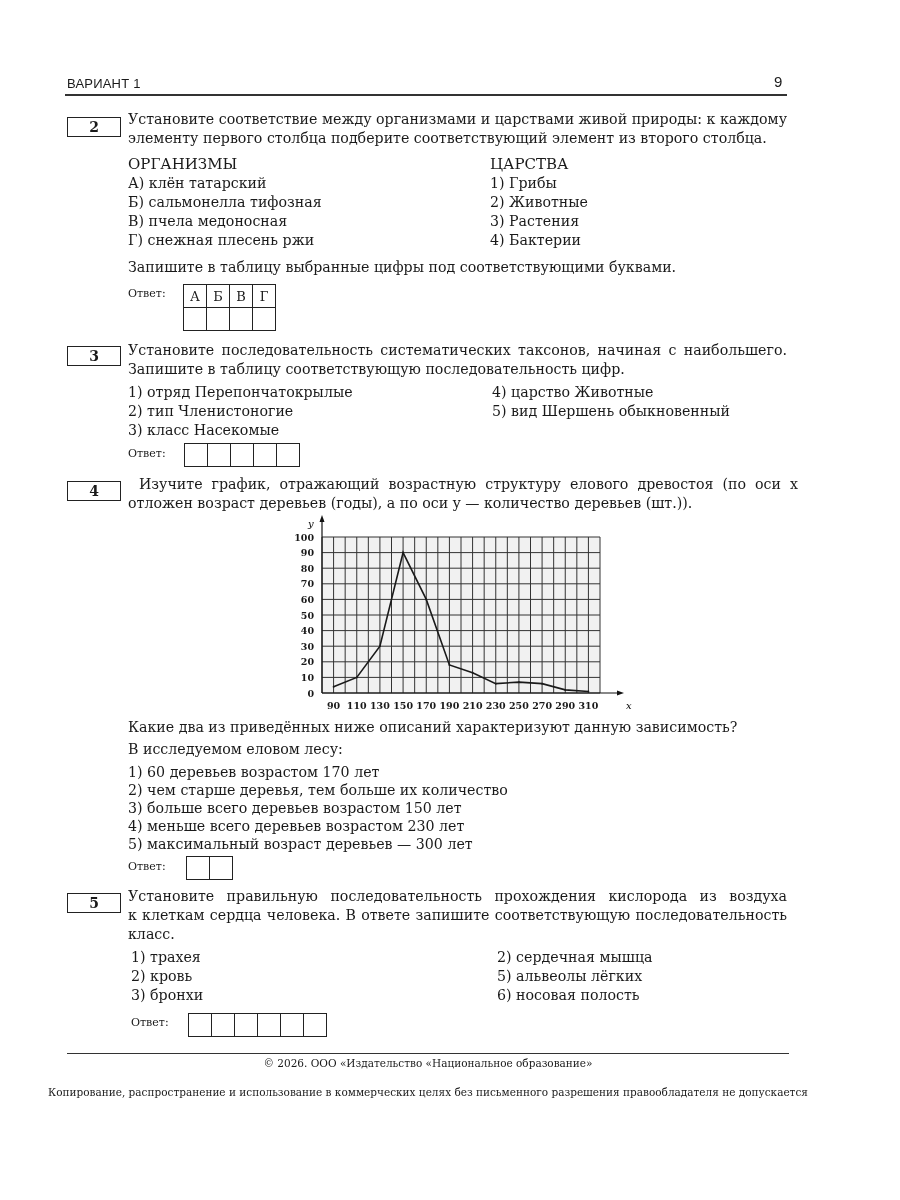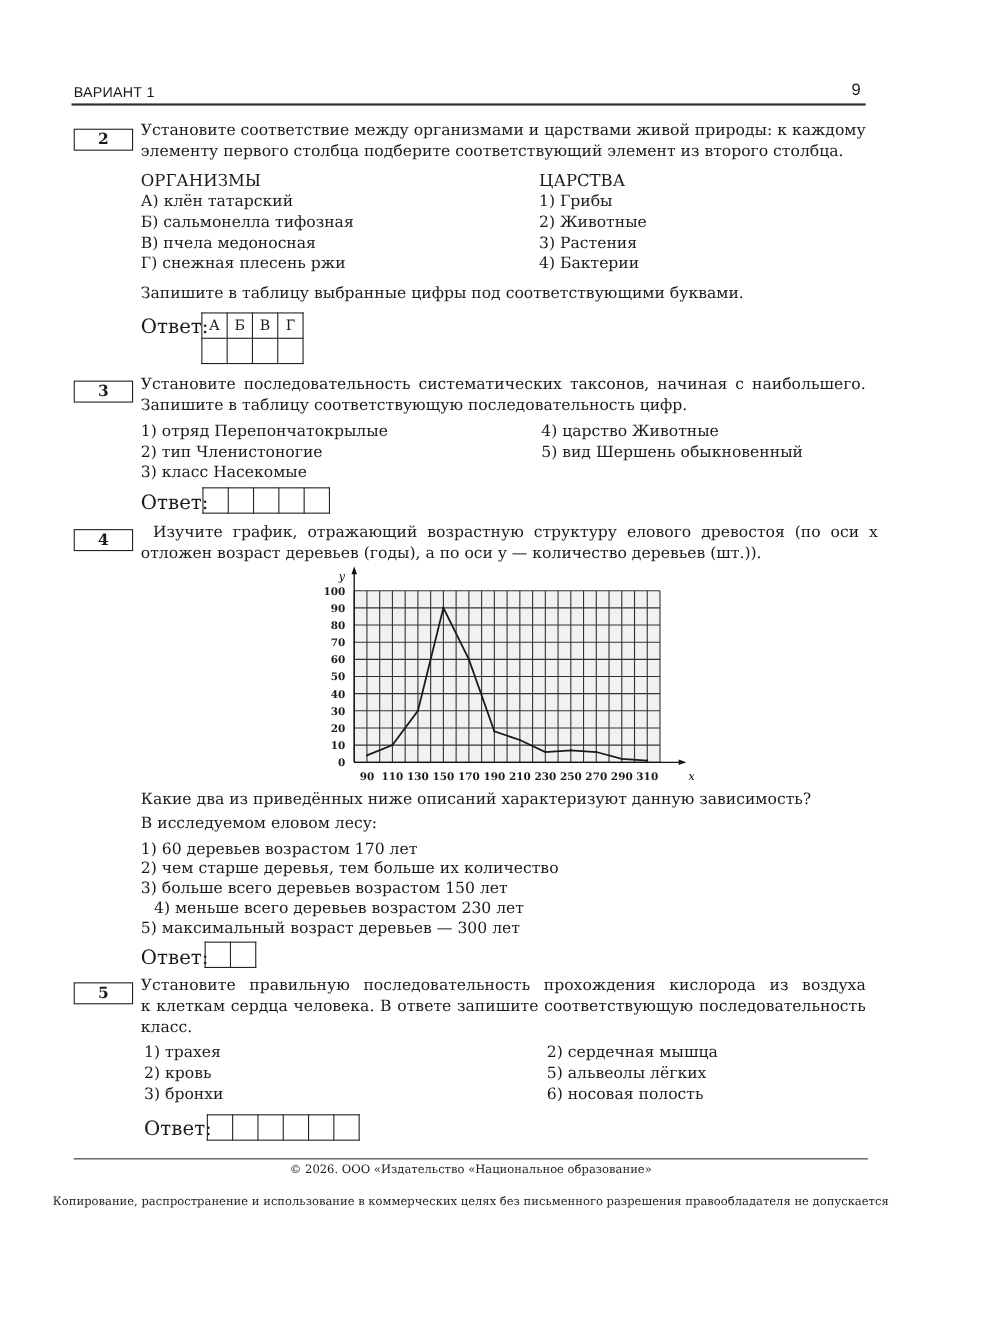--- a/index.html
+++ b/index.html
@@ -6,21 +6,21 @@
   body { width: 900px; height: 1200px; position: relative; overflow: hidden;
          font-family: "DejaVu Serif", "Liberation Serif", serif; color: #1a1a1a; }
   .abs { position: absolute; }
   .header-left { left: 67px; top: 76px; font-family: "Liberation Sans", sans-serif; font-size: 13px; letter-spacing: 0.2px; }
   .header-right { left: 774px; top: 73px; font-family: "Liberation Sans", sans-serif; font-size: 15px; }
   .header-rule { left: 65px; top: 94px; width: 722px; height: 0; border-top: 2px solid #333; }
   .qnum { width: 52px; height: 18px; border: 1.5px solid #222; text-align: center;
           font-weight: bold; font-size: 14px; line-height: 18px; }
   .txt { font-size: 14.2px; line-height: 19px; white-space: nowrap; }
   .justify { white-space: normal; text-align: justify; text-align-last: justify; }
-  .answer-label { font-size: 18px; }
+  .answer-label { font-size: 11px; }
   table.ans { border-collapse: collapse; }
   table.ans td { border: 1px solid #222; width: 22px; height: 22px; padding: 0; text-align: center;
                  font-size: 13px; }
   .footer-rule { left: 67px; top: 1053px; width: 722px; border-top: 1.5px solid #333; }
   .footer1 { left: 0; width: 856px; top: 1057px; text-align: center; font-size: 10.5px; }
   .footer2 { left: 0; width: 856px; top: 1070px; text-align: center; font-size: 10.5px; margin-top: 16px; }
   svg text { font-family: "DejaVu Serif", serif; }
 </style>
 </head>
 <body>
@@ -182,21 +182,21 @@
     </g>
   <text id="ylabel" font-style="italic" font-size="10" x="28" y="15">y</text>
   <text id="xlabel" font-style="italic" font-size="10" x="346" y="197">x</text>
 </svg>
 
 <div class="abs txt" style="left:128px; top:718px;">Какие два из приведённых ниже описаний характеризуют данную зависимость?</div>
 <div class="abs txt" style="left:128px; top:740px;">В исследуемом еловом лесу:</div>
 <div class="abs txt" style="left:128px; top:763px;">1) 60 деревьев возрастом 170 лет</div>
 <div class="abs txt" style="left:128px; top:781px;">2) чем старше деревья, тем больше их количество</div>
 <div class="abs txt" style="left:128px; top:799px;">3) больше всего деревьев возрастом 150 лет</div>
-<div class="abs txt" style="left:128px; top:817px;margin-left:12px;">4) меньше всего деревьев возрастом 230 лет</div>
+<div class="abs txt" style="left:128px; top:817px;">4) меньше всего деревьев возрастом 230 лет</div>
 <div class="abs txt" style="left:128px; top:835px;">5) максимальный возраст деревьев — 300 лет</div>
 
 <div class="abs answer-label" style="left:128px; top:860px;">Ответ:</div>
 <table class="abs ans" style="left:186px; top:856px;">
   <tbody>
       <tr>
     <td></td>
     <td></td>
   </tr>
 </tbody>

